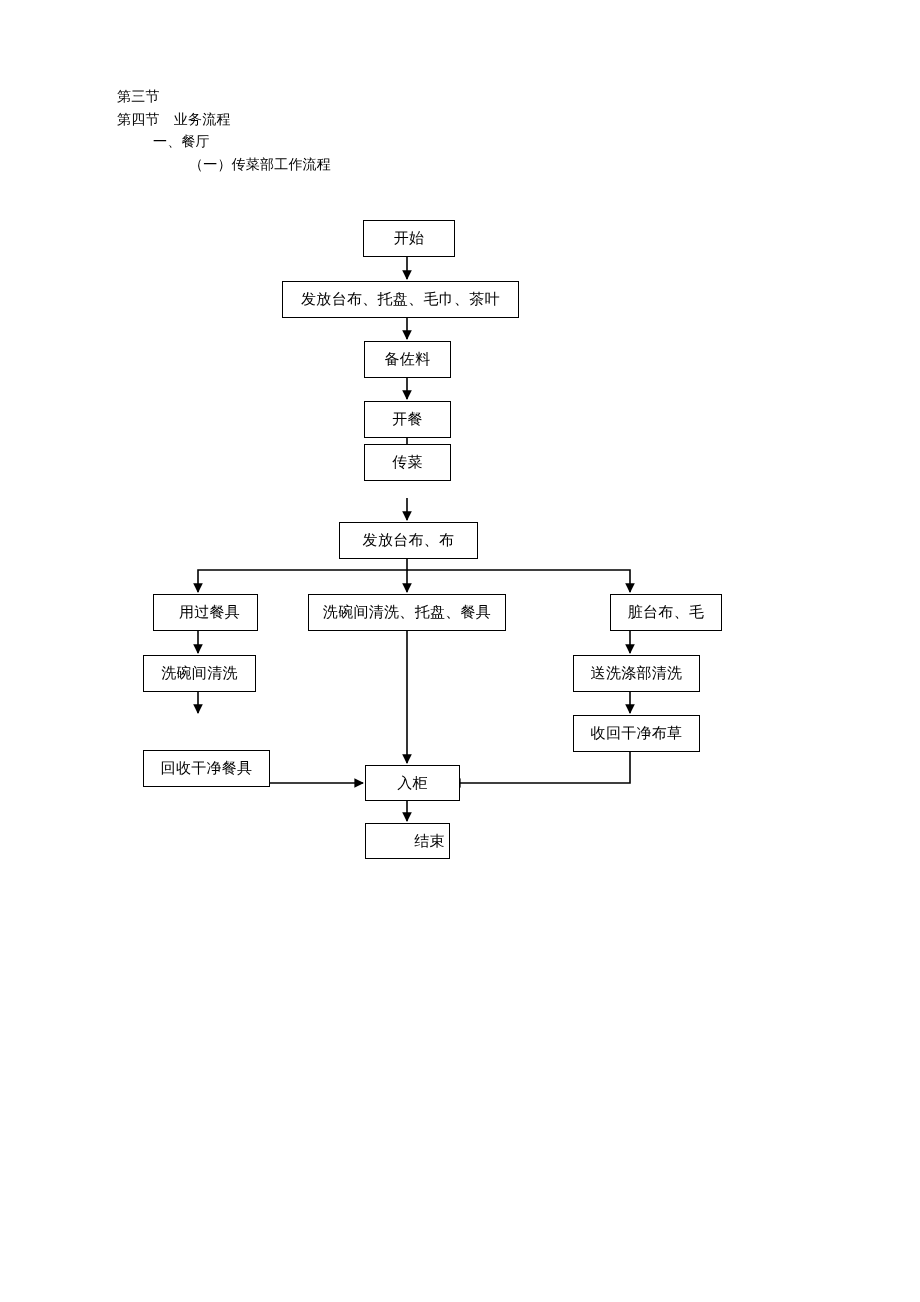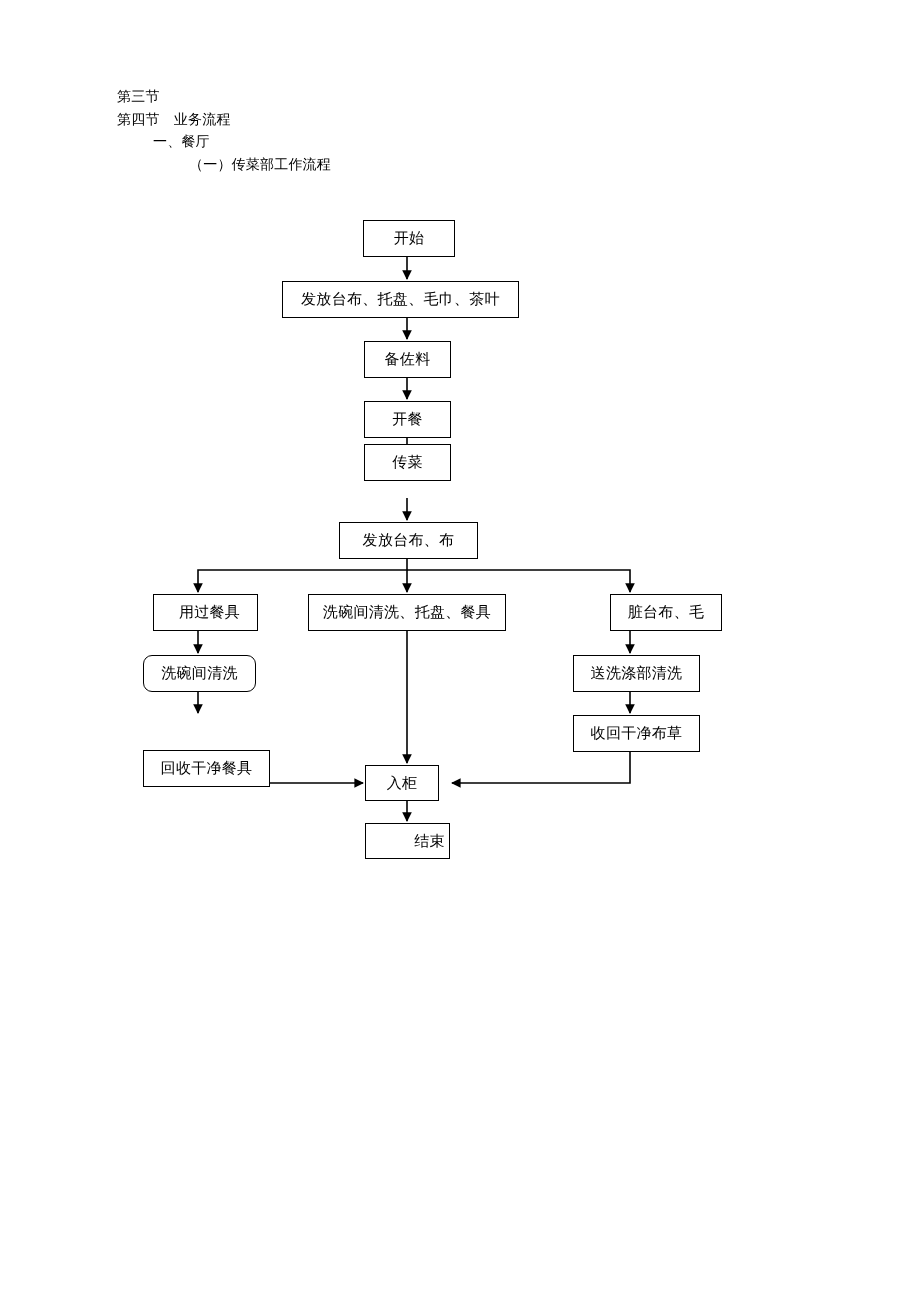--- a/index.html
+++ b/index.html
@@ -151,37 +151,37 @@
   </div>
 
   <div class="node" style="left:308px; top:594px; width:198px; height:37px;">
     <span class="node-label">洗碗间清洗、托盘、餐具</span>
   </div>
 
   <div class="node" style="left:574px; top:594px; width:112px; height:37px;margin-left:36px;">
     <span class="node-label">脏台布、毛</span>
   </div>
 
-  <div class="node" style="left:143px; top:655px; width:113px; height:37px;border-radius:9px;">
+  <div class="node" style="left:143px; top:655px; width:113px; height:37px;">
     <span class="node-label">洗碗间清洗</span>
   </div>
 
   <div class="node" style="left:573px; top:655px; width:127px; height:37px;">
     <span class="node-label">送洗涤部清洗</span>
   </div>
 
   <div class="node" style="left:143px; top:750px; width:127px; height:37px;">
     <span class="node-label">回收干净餐具</span>
   </div>
 
   <div class="node" style="left:573px; top:715px; width:127px; height:37px;">
     <span class="node-label">收回干净布草</span>
   </div>
 
-  <div class="node" style="left:365px; top:765px; width:74px; height:36px;">
+  <div class="node" style="left:365px; top:765px; width:95px; height:36px;">
     <span class="node-label">入柜</span>
   </div>
 
   <div class="node" style="left:365px; top:823px; width:85px; height:36px;padding-left:44px;">
     <span class="node-label">结束</span>
   </div>
 
 </div>
 
 </body></html>

